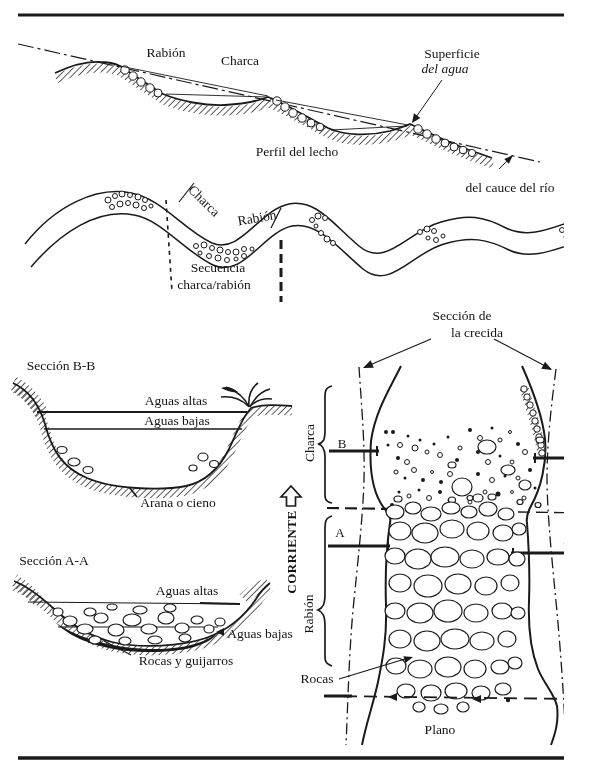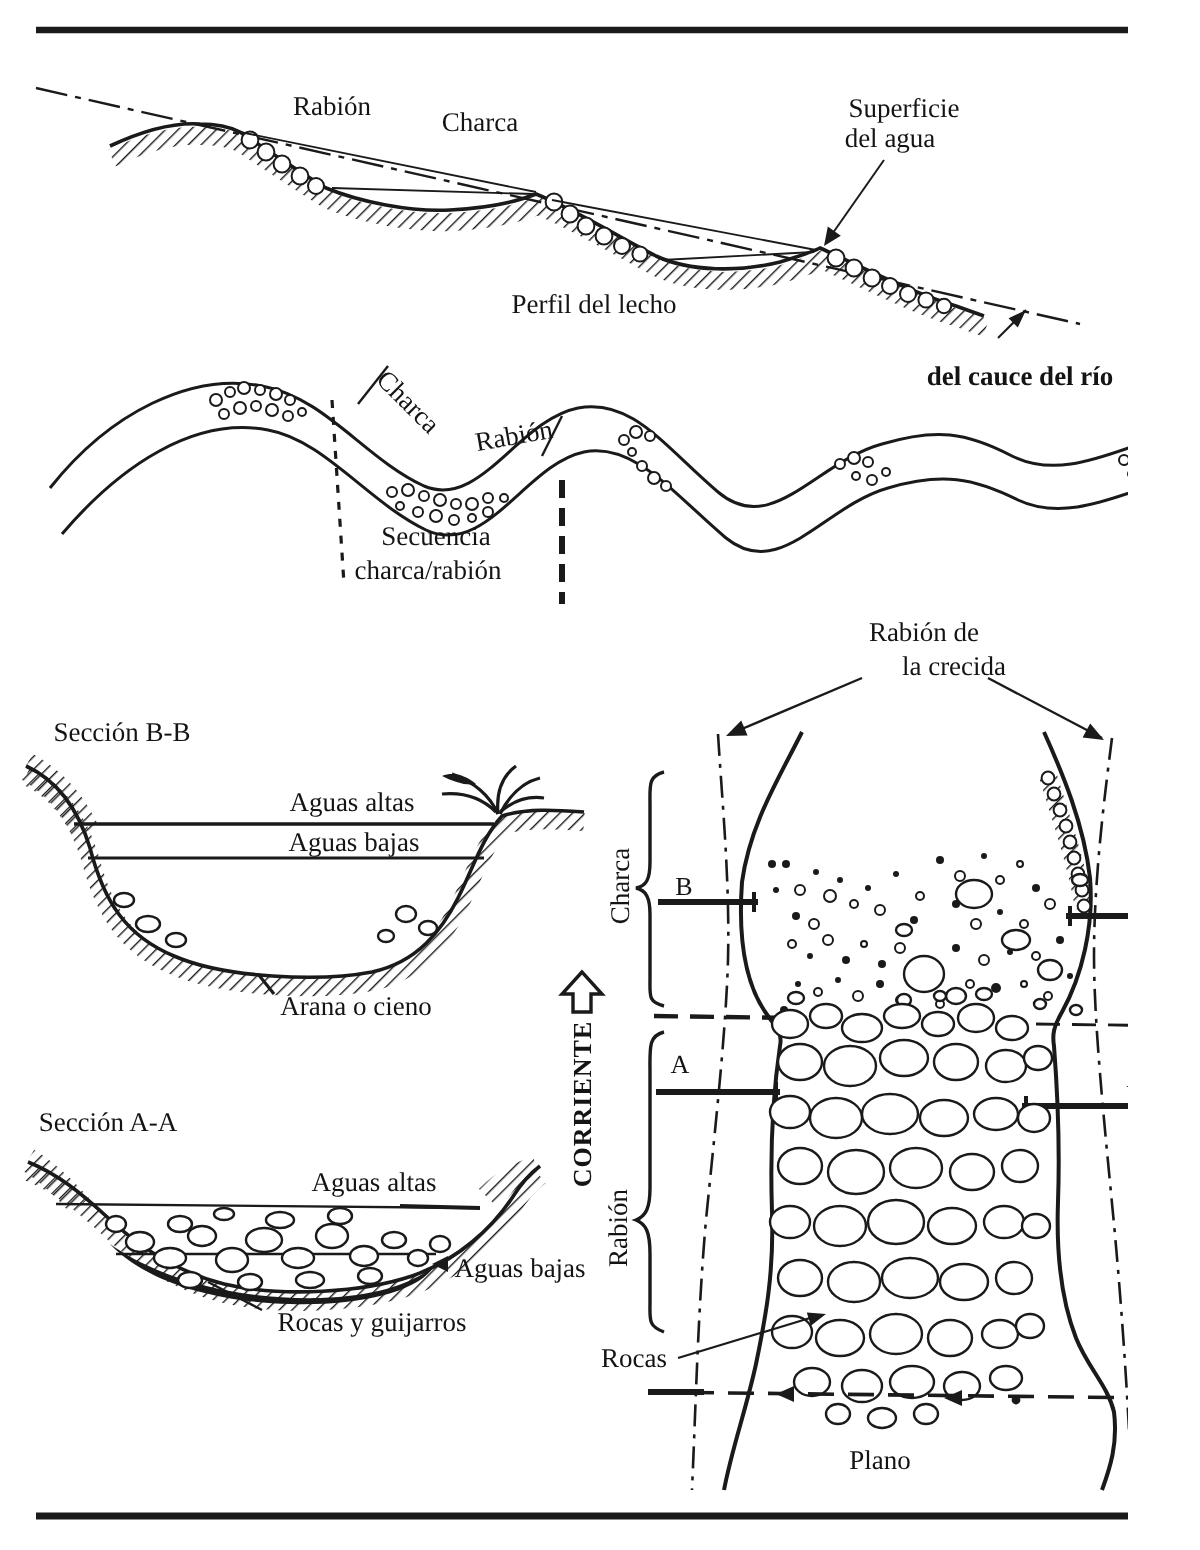--- a/index.html
+++ b/index.html
@@ -383,42 +383,42 @@
     <path class="ln" stroke-width="1.7" d="M332,516 C324,518 325,524 325,537 L325,594 C325,604 323,608 318,610 C323,612 325,616 325,627 L325,651 C325,660 324,663 332,666"></path>
 
     <line class="ln" x1="339" y1="679" x2="405" y2="659" stroke-width="1.1"></line>
     <polygon class="solid" points="413,657 405.4,662.9 403.4,656.2"></polygon>
   </g>
 </svg>
 
 <div class="lbl" style="left:166px;top:53px;">Rabión</div>
 <div class="lbl" style="left:240px;top:61px;">Charca</div>
 <div class="lbl" style="left:452px;top:54px;">Superficie</div>
-<div class="lbl" style="left:445px;top:69px;">del agua</div>
+<div class="lbl" style="left:445px;top:69px;font-style:italic;">del agua</div>
 <div class="lbl" style="left:297px;top:152px;">Perfil del lecho</div>
-<div class="lbl" style="left:510px;top:188px;font-weight:bold;">del cauce del río</div>
+<div class="lbl" style="left:510px;top:188px;">del cauce del río</div>
 
 <div class="lbl rot45" style="left:204px;top:201px;">Charca</div>
 <div class="lbl rotm10" style="left:257px;top:218px;">Rabión</div>
 <div class="lbl" style="left:218px;top:268px;">Secuencia</div>
 <div class="lbl" style="left:214px;top:285px;">charca/rabión</div>
 
 <div class="lbl" style="left:61px;top:366px;">Sección B-B</div>
 <div class="lbl" style="left:176px;top:401px;">Aguas altas</div>
 <div class="lbl" style="left:177px;top:421px;">Aguas bajas</div>
 <div class="lbl" style="left:178px;top:503px;">Arana o cieno</div>
 
 <div class="lbl" style="left:54px;top:561px;">Sección A-A</div>
 <div class="lbl" style="left:187px;top:591px;">Aguas altas</div>
 <div class="lbl" style="left:260px;top:634px;">Aguas bajas</div>
 <div class="lbl" style="left:186px;top:661px;">Rocas y guijarros</div>
 
 <div class="lbl rot90 bold small" style="left:291px;top:552px;">CORRIENTE</div>
 
-<div class="lbl" style="left:462px;top:316px;">Rabión de</div>
+<div class="lbl" style="left:462px;top:316px;">Sección de</div>
 <div class="lbl" style="left:462px;top:333px;margin-left:15px;">la crecida</div>
 <div class="lbl small" style="left:342px;top:443px;">B</div>
 <div class="lbl small" style="left:568px;top:446px;">B</div>
 <div class="lbl small" style="left:340px;top:532px;">A</div>
 <div class="lbl small" style="left:568px;top:539px;">A</div>
 <div class="lbl rot90" style="left:310px;top:443px;">Charca</div>
 <div class="lbl rot90" style="left:309px;top:614px;">Rabión</div>
 <div class="lbl" style="left:317px;top:679px;">Rocas</div>
 <div class="lbl" style="left:440px;top:730px;">Plano</div>
 

